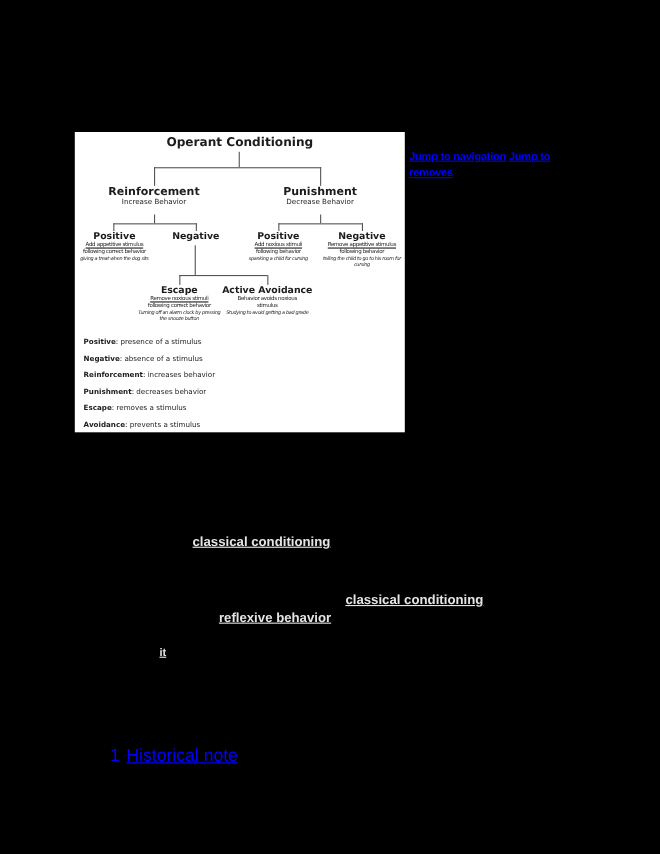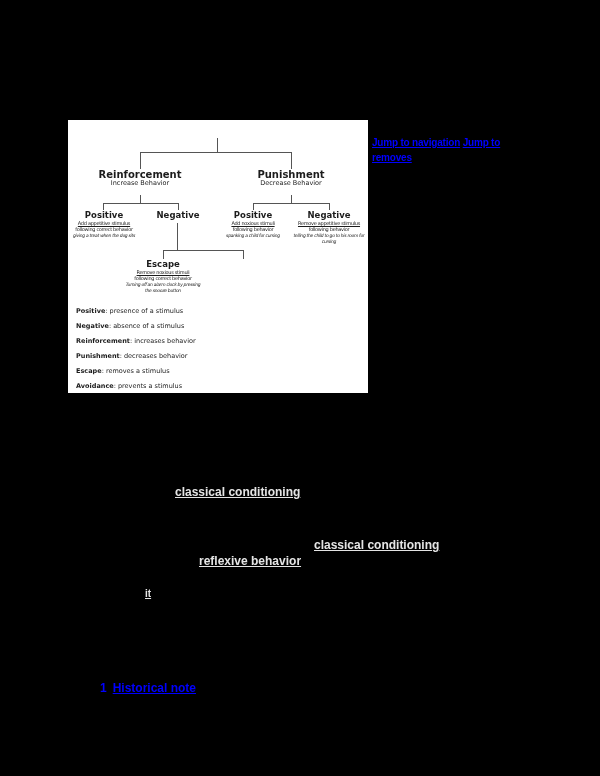--- a/index.html
+++ b/index.html
@@ -12,21 +12,21 @@
   .blink{
     position:absolute;color:#e5e5e5;font-weight:bold;text-decoration:underline;
     font-size:12px;line-height:14px;cursor:pointer;white-space:nowrap;
   }
   .jump{
     position:absolute;left:372px;top:135px;width:160px;
     color:#0000ff;font-weight:bold;font-size:10px;line-height:15px;letter-spacing:-0.2px;
   }
   .jump a{color:#0000ff;text-decoration:underline;cursor:pointer;}
   .toc-line{
-    position:absolute;left:100px;top:681px;color:#0000ff;font-weight:bold;font-size:12px;line-height:14px;
+    position:absolute;left:100px;top:681px;color:#0000ff;font-weight:normal;font-size:16px;line-height:14px;
   }
   .toc-line .toc-num{margin-right:6px;text-decoration:none;}
   .toc-line a{color:#0000ff;text-decoration:underline;cursor:pointer;}
 
   
   .diagram{
     position:absolute;left:68px;top:120px;width:300px;height:273px;
     background:#ffffff;color:#1c1c1c;margin:0;
     font-family:"DejaVu Sans", sans-serif;
   }
@@ -54,20 +54,21 @@
 
 <div>
 
   <div class="jump">
     <a>Jump to navigation</a>
     <a><span>Jump to</span><br><span>removes</span></a>
   </div>
 
   <figure class="diagram">
 
+    <div class="dg-title">Operant Conditioning</div>
 
     <div class="vl" style="left:149px;top:18px;height:14px;"></div>
     <div class="hl" style="left:72px;top:32px;width:152px;"></div>
     <div class="vl" style="left:72px;top:32px;height:17px;"></div>
     <div class="vl" style="left:223px;top:32px;height:17px;"></div>
 
     <div class="node" style="left:72px;top:49px;width:90px;">
       <div class="nl2">Reinforcement</div>
       <div class="sub">Increase Behavior</div>
     </div>
@@ -111,20 +112,26 @@
     <div class="hl" style="left:95px;top:130px;width:80px;"></div>
     <div class="vl" style="left:95px;top:130px;height:9px;"></div>
     <div class="vl" style="left:175px;top:130px;height:9px;"></div>
 
     <div class="node" style="left:95px;top:140px;width:80px;">
       <div class="nl3">Escape</div>
       <div class="desc u">Remove noxious stimuli</div>
       <div class="desc">following correct behavior</div>
       <div class="ex">Turning off an alarm clock by pressing the snooze button</div>
     </div>
+    <div class="node" style="left:175px;top:140px;width:84px;">
+      <div class="nl3">Active Avoidance</div>
+      <div class="desc">Behavior avoids noxious</div>
+      <div class="desc">stimulus</div>
+      <div class="ex">Studying to avoid getting a bad grade</div>
+    </div>
 
     <div class="legend">
       <div class="legend-row"><b>Positive</b><span>: presence of a stimulus</span></div>
       <div class="legend-row"><b>Negative</b><span>: absence of a stimulus</span></div>
       <div class="legend-row"><b>Reinforcement</b><span>: increases behavior</span></div>
       <div class="legend-row"><b>Punishment</b><span>: decreases behavior</span></div>
       <div class="legend-row"><b>Escape</b><span>: removes a stimulus</span></div>
       <div class="legend-row"><b>Avoidance</b><span>: prevents a stimulus</span></div>
     </div>
   </figure>

